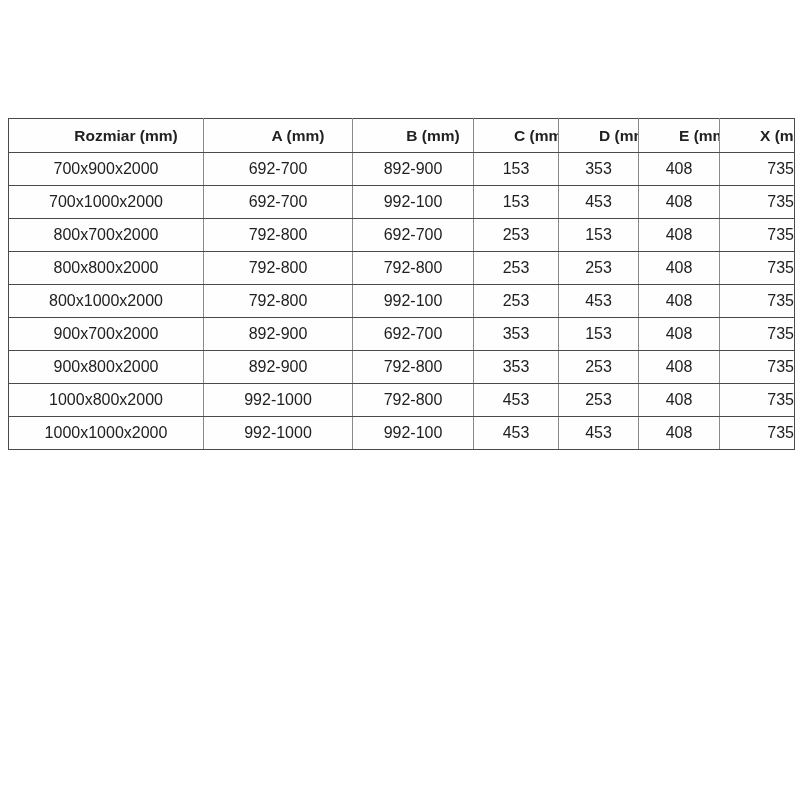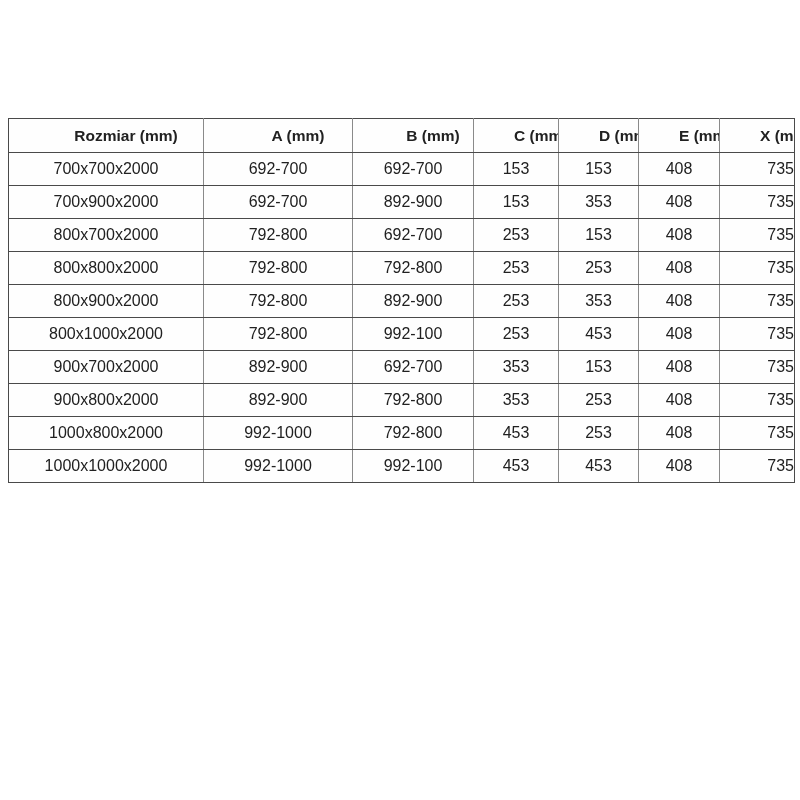--- a/index.html
+++ b/index.html
@@ -79,61 +79,52 @@
       <th>A (mm)</th>
       <th>B (mm)</th>
       <th>C (mm)</th>
       <th>D (mm)</th>
       <th>E (mm)</th>
       <th>X (mm)</th>
     </tr>
   </thead>
   <tbody>
       <tr>
-        <td>700x700x2000</td>
-        <td>692-700</td>
-        <td>692-700</td>
-        <td>153</td>
-        <td>153</td>
-        <td>408</td>
-        <td>735</td>
-      </tr>
-      <tr>
         <td>700x900x2000</td>
         <td>692-700</td>
         <td>892-900</td>
         <td>153</td>
         <td>353</td>
+        <td>408</td>
+        <td>735</td>
+      </tr>
+      <tr>
+        <td>700x1000x2000</td>
+        <td>692-700</td>
+        <td>992-100</td>
+        <td>153</td>
+        <td>453</td>
         <td>408</td>
         <td>735</td>
       </tr>
       <tr>
         <td>800x700x2000</td>
         <td>792-800</td>
         <td>692-700</td>
         <td>253</td>
         <td>153</td>
         <td>408</td>
         <td>735</td>
       </tr>
       <tr>
         <td>800x800x2000</td>
         <td>792-800</td>
         <td>792-800</td>
         <td>253</td>
         <td>253</td>
-        <td>408</td>
-        <td>735</td>
-      </tr>
-      <tr>
-        <td>800x900x2000</td>
-        <td>792-800</td>
-        <td>892-900</td>
-        <td>253</td>
-        <td>353</td>
         <td>408</td>
         <td>735</td>
       </tr>
       <tr>
         <td>800x1000x2000</td>
         <td>792-800</td>
         <td>992-100</td>
         <td>253</td>
         <td>453</td>
         <td>408</td>

